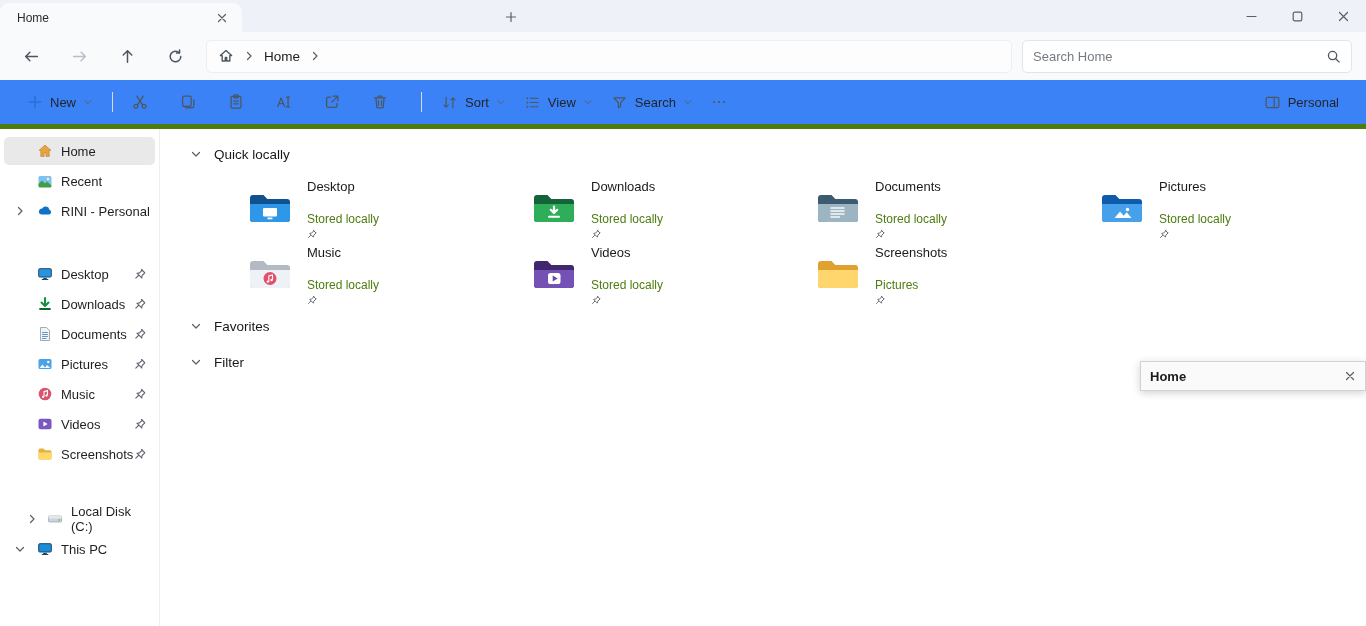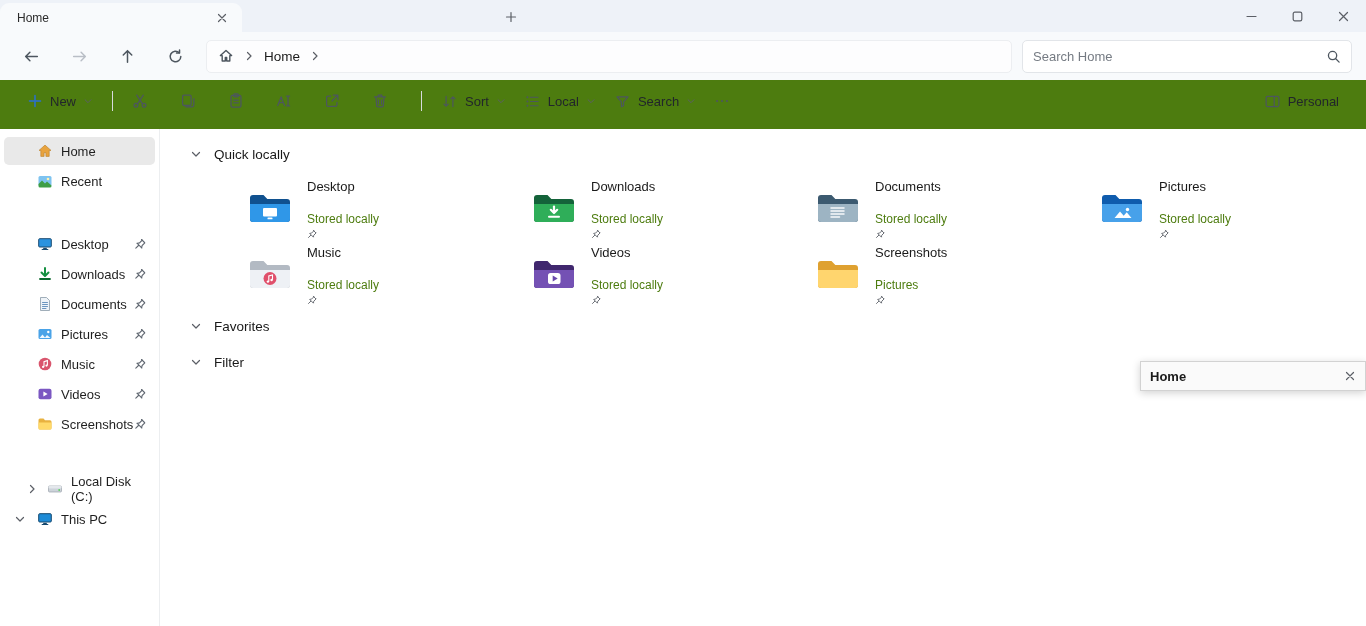--- a/index.html
+++ b/index.html
@@ -21,21 +21,21 @@
 
 .navbar{position:absolute;left:0;top:32px;width:100%;height:48px;background:#f8fafc;display:flex;align-items:center;padding:0 14px}
 .navbtn{width:34px;height:34px;display:flex;align-items:center;justify-content:center;border-radius:5px;flex:0 0 auto;margin-right:14px}
 .addr{flex:1;height:33px;background:#fdfdfe;border:1px solid #eceef1;border-radius:5px;display:flex;align-items:center;padding:0 11px;gap:9px;margin-right:10px}
 .addr-txt{font-size:13.5px;color:#1b1b1b}
 .search{width:330px;height:33px;background:#fff;border:1px solid #e2e5e9;border-radius:5px;display:flex;align-items:center;padding:0 10px}
 .search input{border:0;outline:0;flex:1;font:inherit;color:#3b82f6;background:transparent;font-size:13px}
 .search input::placeholder{color:#757b83}
 
 
-.toolbar{position:absolute;left:0;top:80px;width:100%;height:49px;background:#4d7c0f;border-bottom:7px solid #4d7c0f;display:flex;align-items:center;padding:0 18px}
+.toolbar{position:absolute;left:0;top:80px;width:100%;height:49px;background:#3b82f6;border-bottom:5px solid #4d7c0f;display:flex;align-items:center;padding:0 18px}
 .tbtn{height:34px;display:flex;align-items:center;gap:7px;padding:0 9px;border-radius:5px;color:#22262b;font-size:13px;flex:0 0 auto}
 .ibtn{width:34px;justify-content:center;padding:0;margin-right:14px}
 .tsep{width:1px;height:20px;background:#d7dade;margin:0 10px;flex:0 0 auto}
 .details{margin-left:auto}
 
 
 .bodyarea{position:absolute;left:0;top:129px;width:100%;bottom:0;display:flex}
 .sidebar{width:160px;height:100%;padding-top:6px;border-right:1px solid #eceef0;flex:0 0 auto}
 .sitem{height:28px;margin:2px 4px;border-radius:5px;display:flex;align-items:center;font-size:13px;color:#1f1f1f;position:relative;padding-left:57px}
 .sitem.selected{background:#e9e9e9}
@@ -202,21 +202,21 @@
         <path class="chev" d="M2.5 4.5L6 8l3.5-3.5"></path>
       </svg>
   </div>
   <div class="tbtn">
     <svg width="17" height="17" viewBox="0 0 20 20">
         <circle cx="4" cy="5" r="1.1" fill="#4d565f"></circle>
         <circle cx="4" cy="10" r="1.1" fill="#4d565f"></circle>
         <circle cx="4" cy="15" r="1.1" fill="#4d565f"></circle>
         <path class="st" d="M7.5 5h9M7.5 10h9M7.5 15h9"></path>
       </svg>
-    <span>Local</span>
+    <span>View</span>
     <svg width="10" height="10" viewBox="0 0 12 12">
         <path class="chev" d="M2.5 4.5L6 8l3.5-3.5"></path>
       </svg>
   </div>
   <div class="tbtn">
     <svg width="17" height="17" viewBox="0 0 20 20">
         <path class="st" d="M3.5 4.5h13l-5.2 6v4.3l-2.6 1.4v-5.7z"></path>
       </svg>
     <span>Search</span>
     <svg width="10" height="10" viewBox="0 0 12 12">
@@ -256,20 +256,33 @@
       <span class="icn">
         <svg width="16" height="16" viewBox="0 0 16 16">
             <rect x="1.5" y="3" width="13" height="10" rx="1.5" fill="#7ec3f0"></rect>
             <path d="M1.5 11l3.5-3.5 3 3 2-2 4.5 4v-.5 1a1.5 1.5 0 0 1-1.5 1.5H3a1.5 1.5 0 0 1-1.5-1.5z" fill="#3f9e46"></path>
             <circle cx="11" cy="6" r="1.3" fill="#fff3b0"></circle>
           </svg>
       </span>
       <span>Recent</span>
     </div>
 
+    <div class="sitem">
+      <span class="chevbox">
+        <svg width="12" height="12" viewBox="0 0 12 12">
+            <path class="chev" d="M4.5 2.5L8 6l-3.5 3.5"></path>
+          </svg>
+      </span>
+      <span class="icn">
+        <svg width="16" height="16" viewBox="0 0 16 16">
+            <path d="M4.2 11.5h7.6a2.4 2.4 0 0 0 .6-4.7A3.8 3.8 0 0 0 5.2 5.6 3 3 0 0 0 4.2 11.5z" fill="#1173c5"></path>
+          </svg>
+      </span>
+      <span>RINI - Personal</span>
+    </div>
 
     <div class="sgap"></div>
 
     <div class="sitem">
       <span class="icn">
         <svg width="16" height="16" viewBox="0 0 16 16">
             <rect x="1.7" y="2.7" width="12.6" height="8.3" rx="1" fill="#2a93e0" stroke="#1b4b70" stroke-width="1"></rect>
             <rect x="6.2" y="11.8" width="3.6" height="1.2" fill="#1b4b70"></rect>
             <rect x="4.6" y="13" width="6.8" height="1.1" rx=".5" fill="#1b4b70"></rect>
           </svg>

